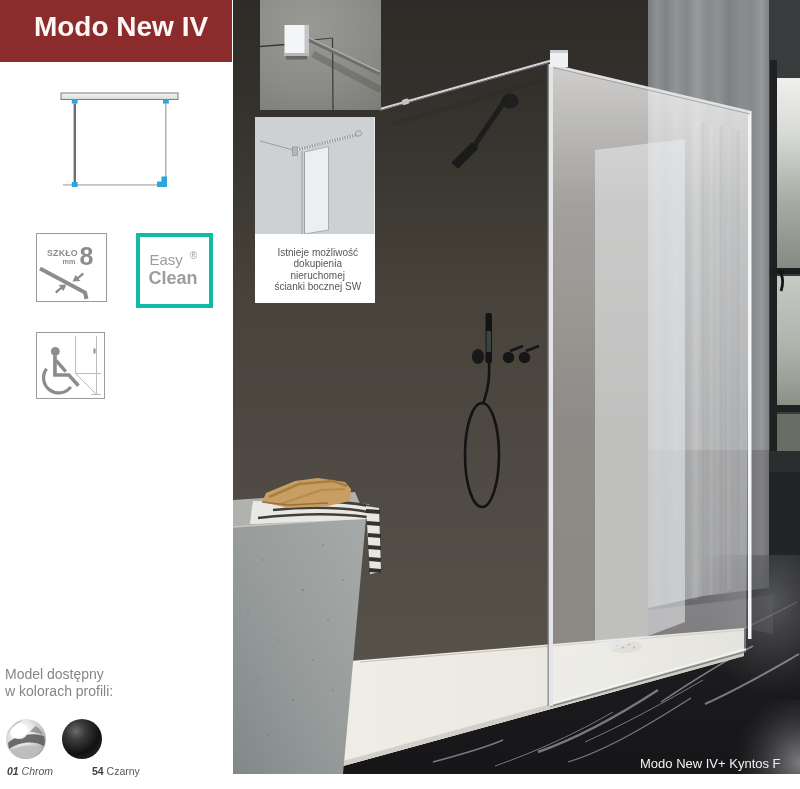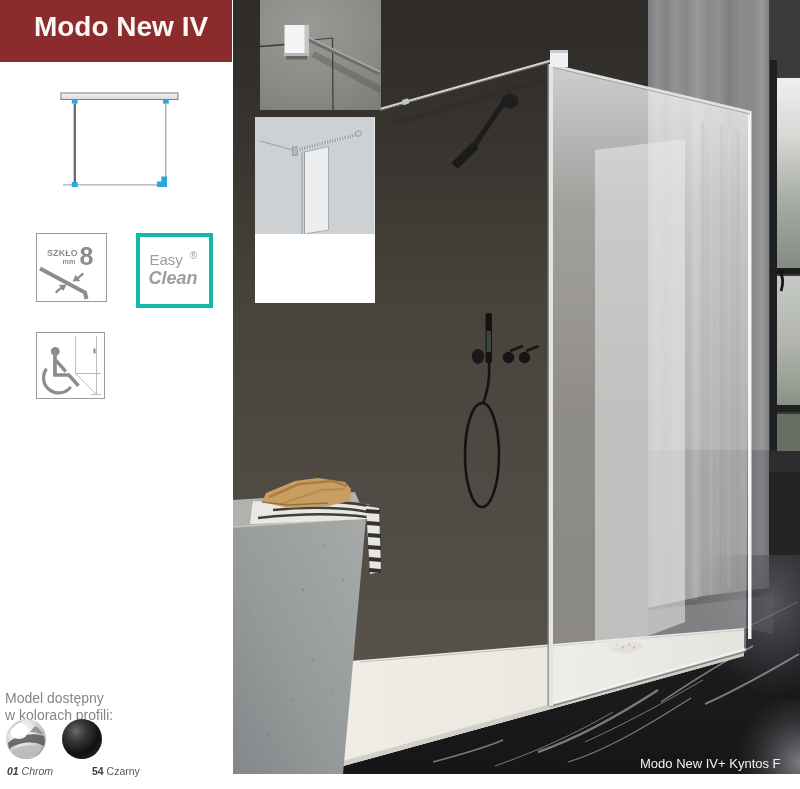--- a/index.html
+++ b/index.html
@@ -45,42 +45,42 @@
 
   <path d="M4,35.5 L49,59.5 L50.5,66" stroke="#8a8d8f" stroke-width="4" fill="none"></path>
 
   <path d="M48,41.5 L42.5,46 L44.5,48 L36.5,48.5 L39.5,42 L41.5,44 L46.5,39.5 Z" fill="#8a8d8f"></path>
 
   <path d="M19,58.5 L24.5,54 L22.5,52 L30.5,51.5 L27.5,58 L25.5,56 L20.5,60.5 Z" fill="#8a8d8f"></path>
 </svg>
 
 <div class="abs" style="left:135.5px;top:233px;width:69px;height:67px;background:#fff;border:4px solid #14b8a6;">
   <div class="abs" style="left:10px;top:13px;font-size:15px;color:#9b9ea1;">Easy<span style="font-size:10px;vertical-align:6px;margin-left:7px;">®</span></div>
-  <div class="abs" style="left:9px;top:31px;font-size:18px;font-weight:bold;color:#9b9ea1;font-style:italic;">Clean</div>
+  <div class="abs" style="left:9px;top:31px;font-size:18px;font-weight:bold;color:#9b9ea1;">Clean</div>
 </div>
 
 <svg class="abs" style="left:36px;top:332px;" width="69" height="67" viewBox="0 0 69 67">
   <rect x="0.5" y="0.5" width="68" height="66" fill="#fff" stroke="#9b9b9b"></rect>
 
   <g stroke="#b9bbbc" stroke-width="1" fill="none">
     <line x1="39.6" y1="4" x2="39.6" y2="41.5"></line>
     <line x1="60.5" y1="4" x2="60.5" y2="62.5"></line>
     <line x1="39.6" y1="41.5" x2="65" y2="41.5"></line>
     <line x1="39.6" y1="41.5" x2="60.5" y2="62.5"></line>
     <line x1="55" y1="62.5" x2="65" y2="62.5"></line>
   </g>
   <rect x="57.5" y="16.5" width="2" height="5" fill="#8a8d8f"></rect>
 
   <circle cx="19.3" cy="19.4" r="4.4" fill="#8a8d8f"></circle>
   <path d="M17.1,23.2 L20.8,23.2 L20.8,41.3 L33.6,41.3 L43.8,52.6 L41.1,55.1 L32,44.7 L17.1,44.7 Z" fill="#8a8d8f"></path>
   <path d="M20,28.3 L29.8,39.7" stroke="#8a8d8f" stroke-width="3.4"></path>
   <path d="M10.6,36.7 A 14 14 0 1 0 34.8,54.9" stroke="#8a8d8f" stroke-width="3.2" fill="none"></path>
 </svg>
 
-<div class="abs" style="left:5px;top:666px;font-size:14px;line-height:16.5px;color:#82868a;margin-top:24px;">Model dostępny<br>w kolorach profili:</div>
+<div class="abs" style="left:5px;top:666px;font-size:14px;line-height:16.5px;color:#82868a;">Model dostępny<br>w kolorach profili:</div>
 
 <svg class="abs" style="left:6px;top:719px;" width="40" height="40" viewBox="0 0 40 40">
   <defs>
     <radialGradient id="chb" cx="0.38" cy="0.32" r="0.85">
       <stop offset="0" stop-color="#ffffff"></stop>
       <stop offset="0.35" stop-color="#e8e8e8"></stop>
       <stop offset="0.7" stop-color="#b9b9b9"></stop>
       <stop offset="1" stop-color="#858585"></stop>
     </radialGradient>
   </defs>
@@ -376,13 +376,14 @@
     <rect x="37.5" y="30" width="5" height="8.5" fill="#b3b8bb" stroke="#8a9094" stroke-width="0.7"></rect>
 
     <path d="M43,32.5 L102,17.8" stroke="#98a0a4" stroke-width="3.2" fill="none"></path>
     <path d="M43,32.5 L102,17.8" stroke="#eef0f1" stroke-width="3.2" stroke-dasharray="1 1.6" fill="none"></path>
     <rect x="100.5" y="14" width="6" height="5" rx="2" transform="rotate(-14 103.5 16.5)" fill="#c9ced1" stroke="#8f959a" stroke-width="0.8"></rect>
 
     <path d="M49.5,35 L73.5,29.5 L73.5,113 L49.5,117 Z" fill="#f2f4f5" opacity="0.85" stroke="#9aa0a4" stroke-width="0.9"></path>
     <path d="M47,34.5 L47,117" stroke="#9aa0a4" stroke-width="1" fill="none"></path>
     <path d="M49.5,35 L49.5,117" stroke="#9aa0a4" stroke-width="1" fill="none"></path>
   </svg>
+  <div class="abs" style="left:3px;top:130px;width:119.5px;text-align:center;font-size:10px;line-height:11.5px;color:#53575b;">Istnieje możliwość<br>dokupienia<br>nieruchomej<br>ścianki bocznej SW</div>
 </div>
 
 </body></html>

